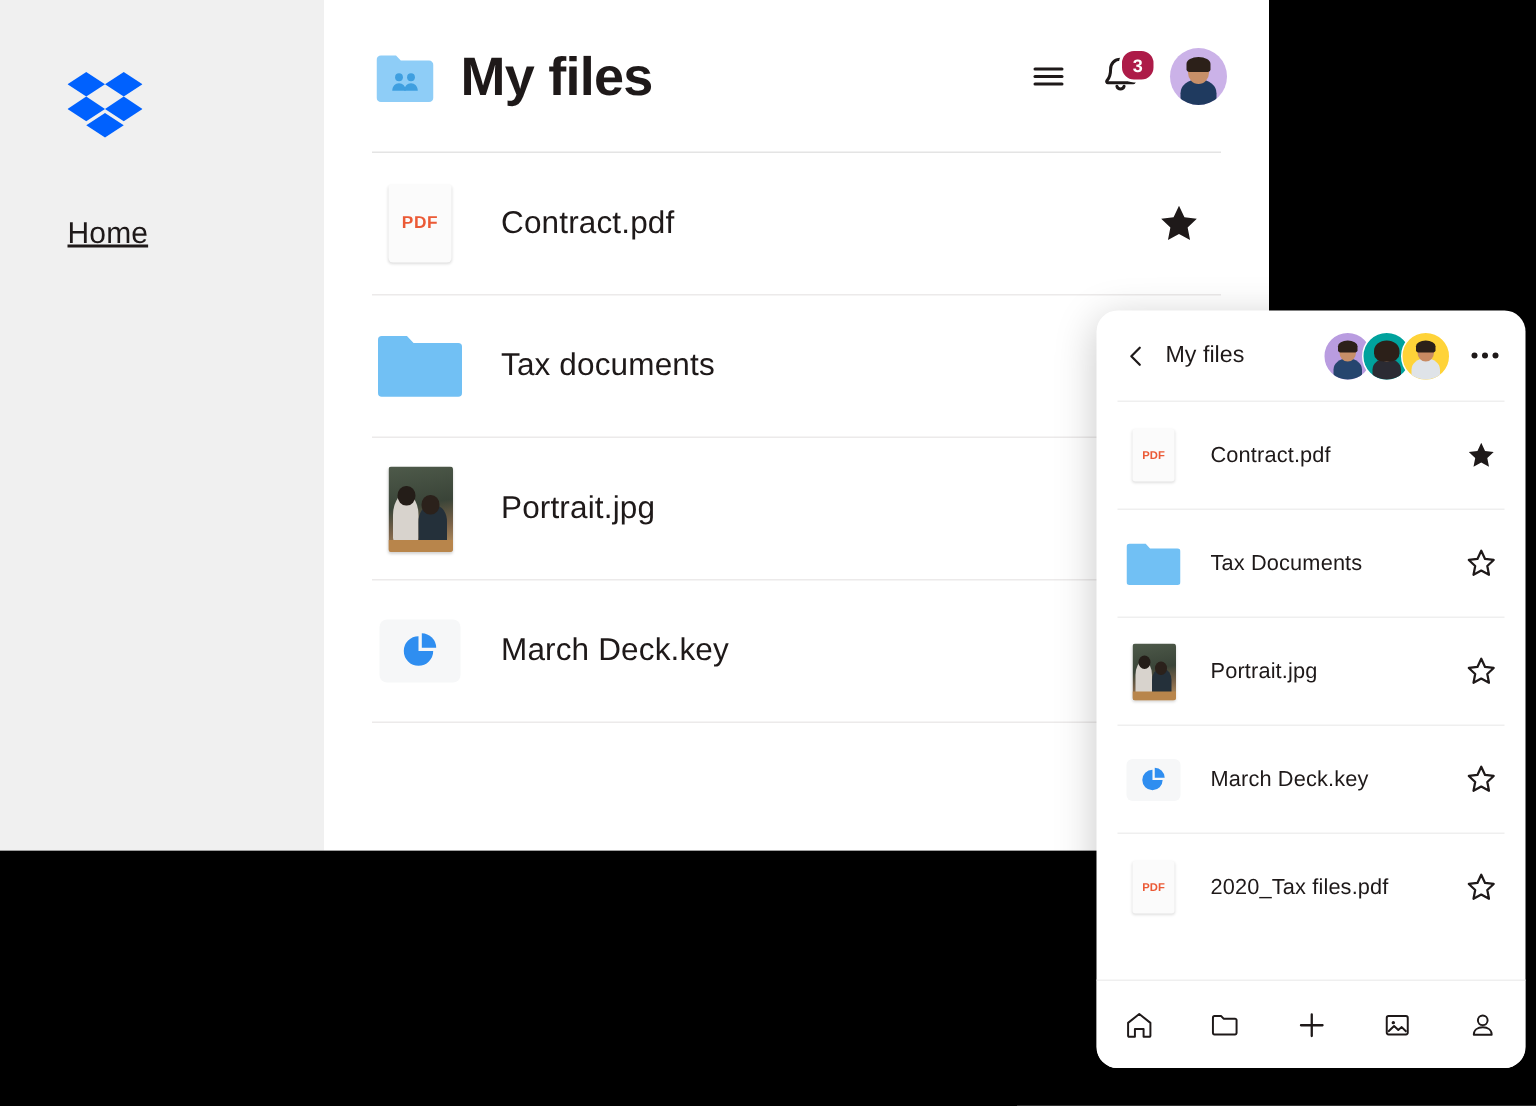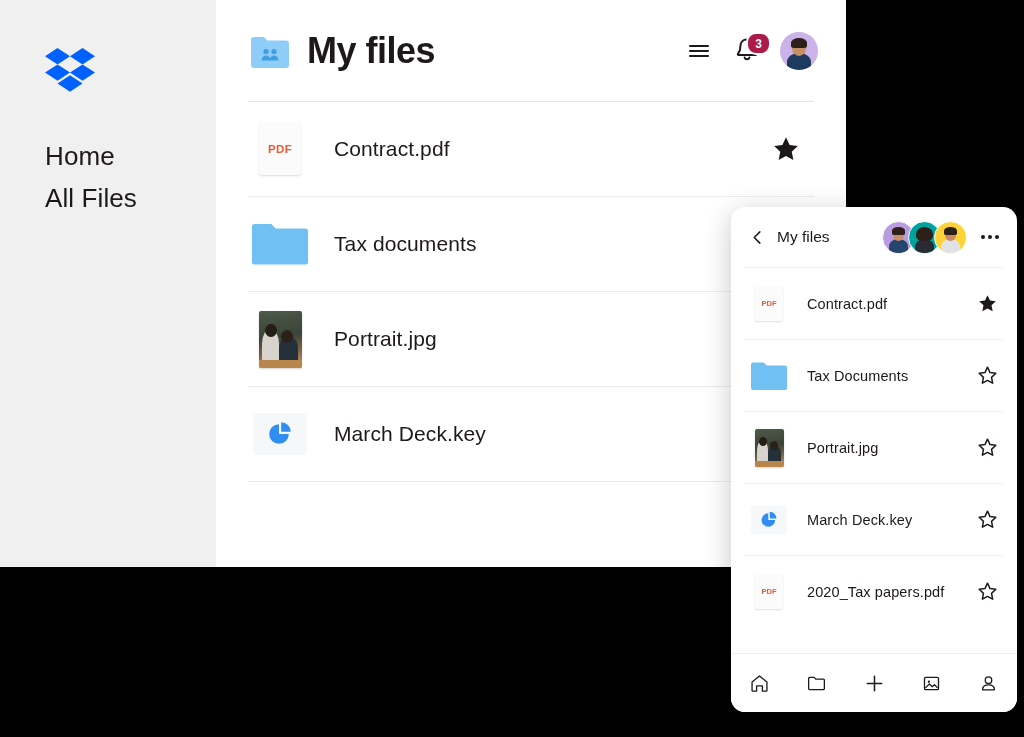--- a/index.html
+++ b/index.html
@@ -36,25 +36,26 @@
     position: absolute;
     left: 45px; top: 48px;
     width: 50px; height: 44px;
   }
   .nav {
     position: absolute;
     left: 45px; top: 135px;
     width: 160px;
   }
   .nav-item {
-    font-size: 26px;
+    font-size: 20px;
     color: #1e1919;
     line-height: 42px;
     letter-spacing: 0.1px;
     cursor: pointer;
+    text-decoration: underline;
   }
 
   .content {
     position: absolute;
     left: 216px; top: 0;
     width: 630px; height: 567px;
     background: #ffffff;
   }
   .app-header {
     position: absolute;
@@ -309,21 +310,20 @@
         <svg viewBox="0 0 50 44" width="50" height="44">
           <polygon points="12.5,0 0,8.2 12.5,16.4 25,8.2" fill="#0061fe"></polygon>
           <polygon points="37.5,0 25,8.2 37.5,16.4 50,8.2" fill="#0061fe"></polygon>
           <polygon points="12.5,16.4 0,24.6 12.5,32.8 25,24.6" fill="#0061fe"></polygon>
           <polygon points="37.5,16.4 25,24.6 37.5,32.8 50,24.6" fill="#0061fe"></polygon>
           <polygon points="25,27.3 12.5,35.5 25,43.7 37.5,35.5" fill="#0061fe"></polygon>
         </svg>
       </div>
       <div class="nav">
         <div class="nav-item">Home</div>
-        <div class="nav-item">All Files</div>
       </div>
     </div>
 
     <div class="content">
 
       <div class="app-header">
         <div class="hdr-folder">
           <svg viewBox="0 0 38 32" width="38" height="32">
             <path d="M0 4a3 3 0 0 1 3-3h10l3.2 3.4H35a3 3 0 0 1 3 3V29a3 3 0 0 1-3 3H3a3 3 0 0 1-3-3z" fill="#8ecdf7"></path>
             <circle cx="15" cy="15.5" r="2.6" fill="#3f9fe0"></circle>
@@ -533,21 +533,21 @@
           <svg viewBox="0 0 24 24" width="21" height="21">
             <path d="M12 2.5l2.9 6.2 6.6.8-4.9 4.6 1.3 6.7L12 17.6 6.1 20.8l1.3-6.7L2.5 9.5l6.6-.8z" fill="none" stroke="#1e1919" stroke-width="1.7" stroke-linejoin="round"></path>
           </svg>
         </div>
       </div>
 
       <div class="m-row">
         <div class="m-icon">
           <div class="m-pdf">PDF</div>
         </div>
-        <div class="m-name">2020_Tax papers.pdf</div>
+        <div class="m-name">2020_Tax files.pdf</div>
         <div class="m-star">
           <svg viewBox="0 0 24 24" width="21" height="21">
             <path d="M12 2.5l2.9 6.2 6.6.8-4.9 4.6 1.3 6.7L12 17.6 6.1 20.8l1.3-6.7L2.5 9.5l6.6-.8z" fill="none" stroke="#1e1919" stroke-width="1.7" stroke-linejoin="round"></path>
           </svg>
         </div>
       </div>
 
     </div>
 
     <div class="m-tabbar">

